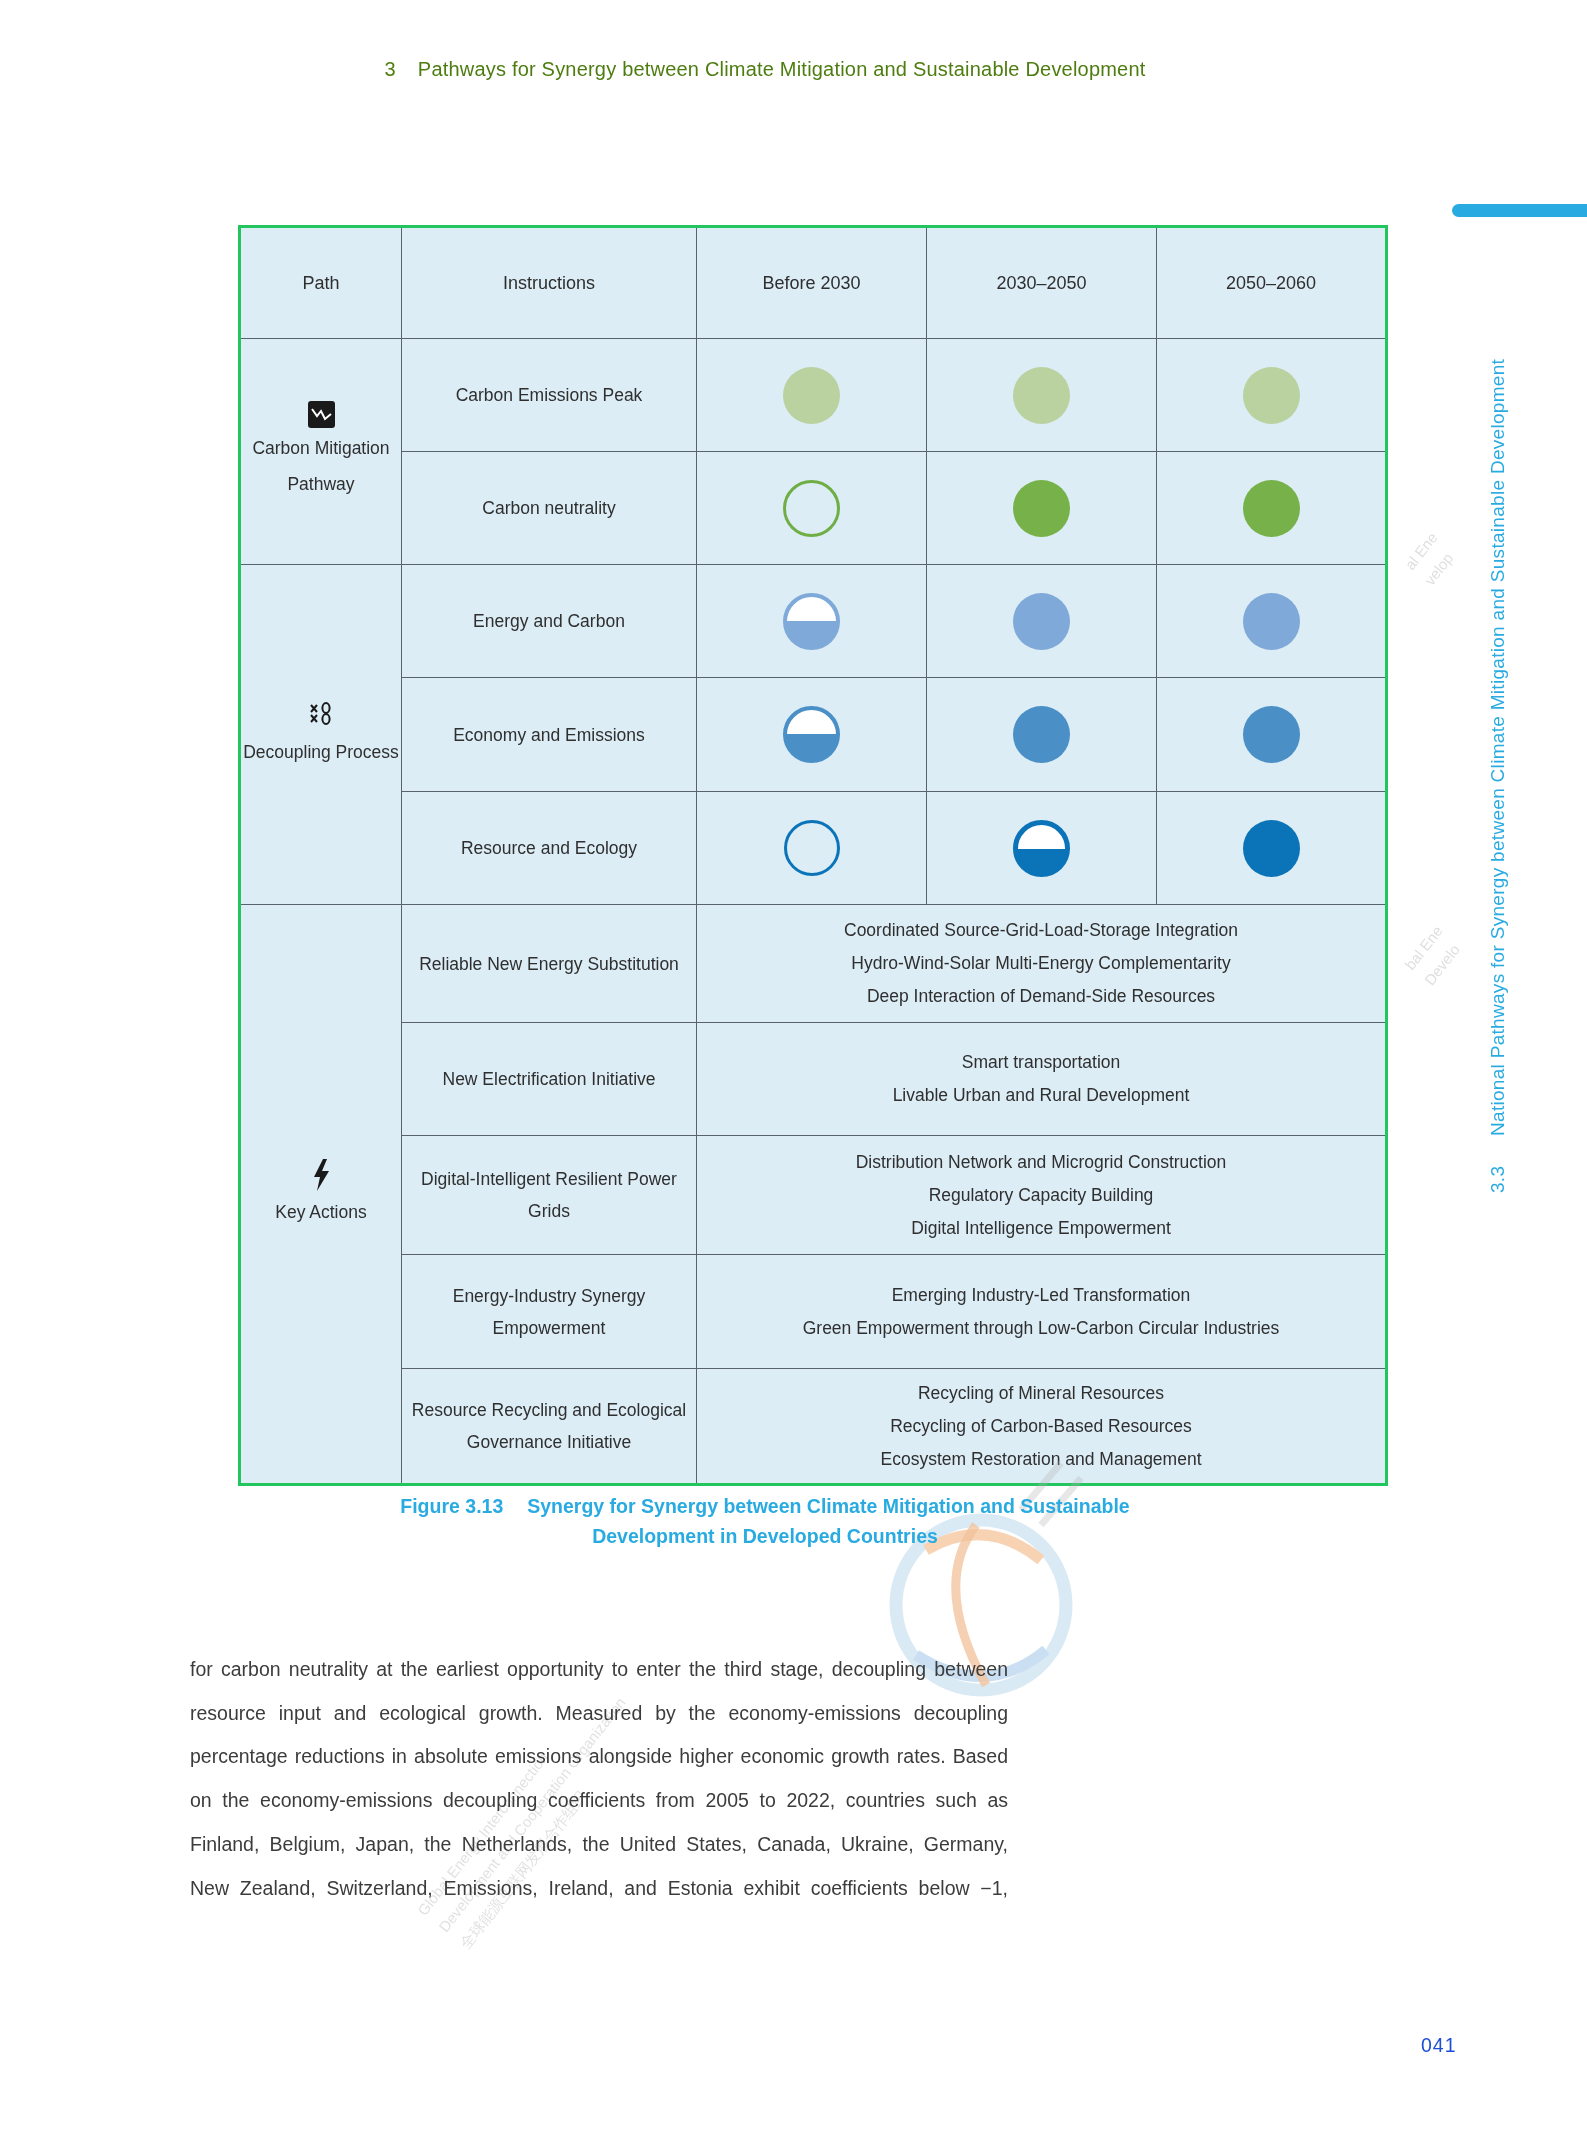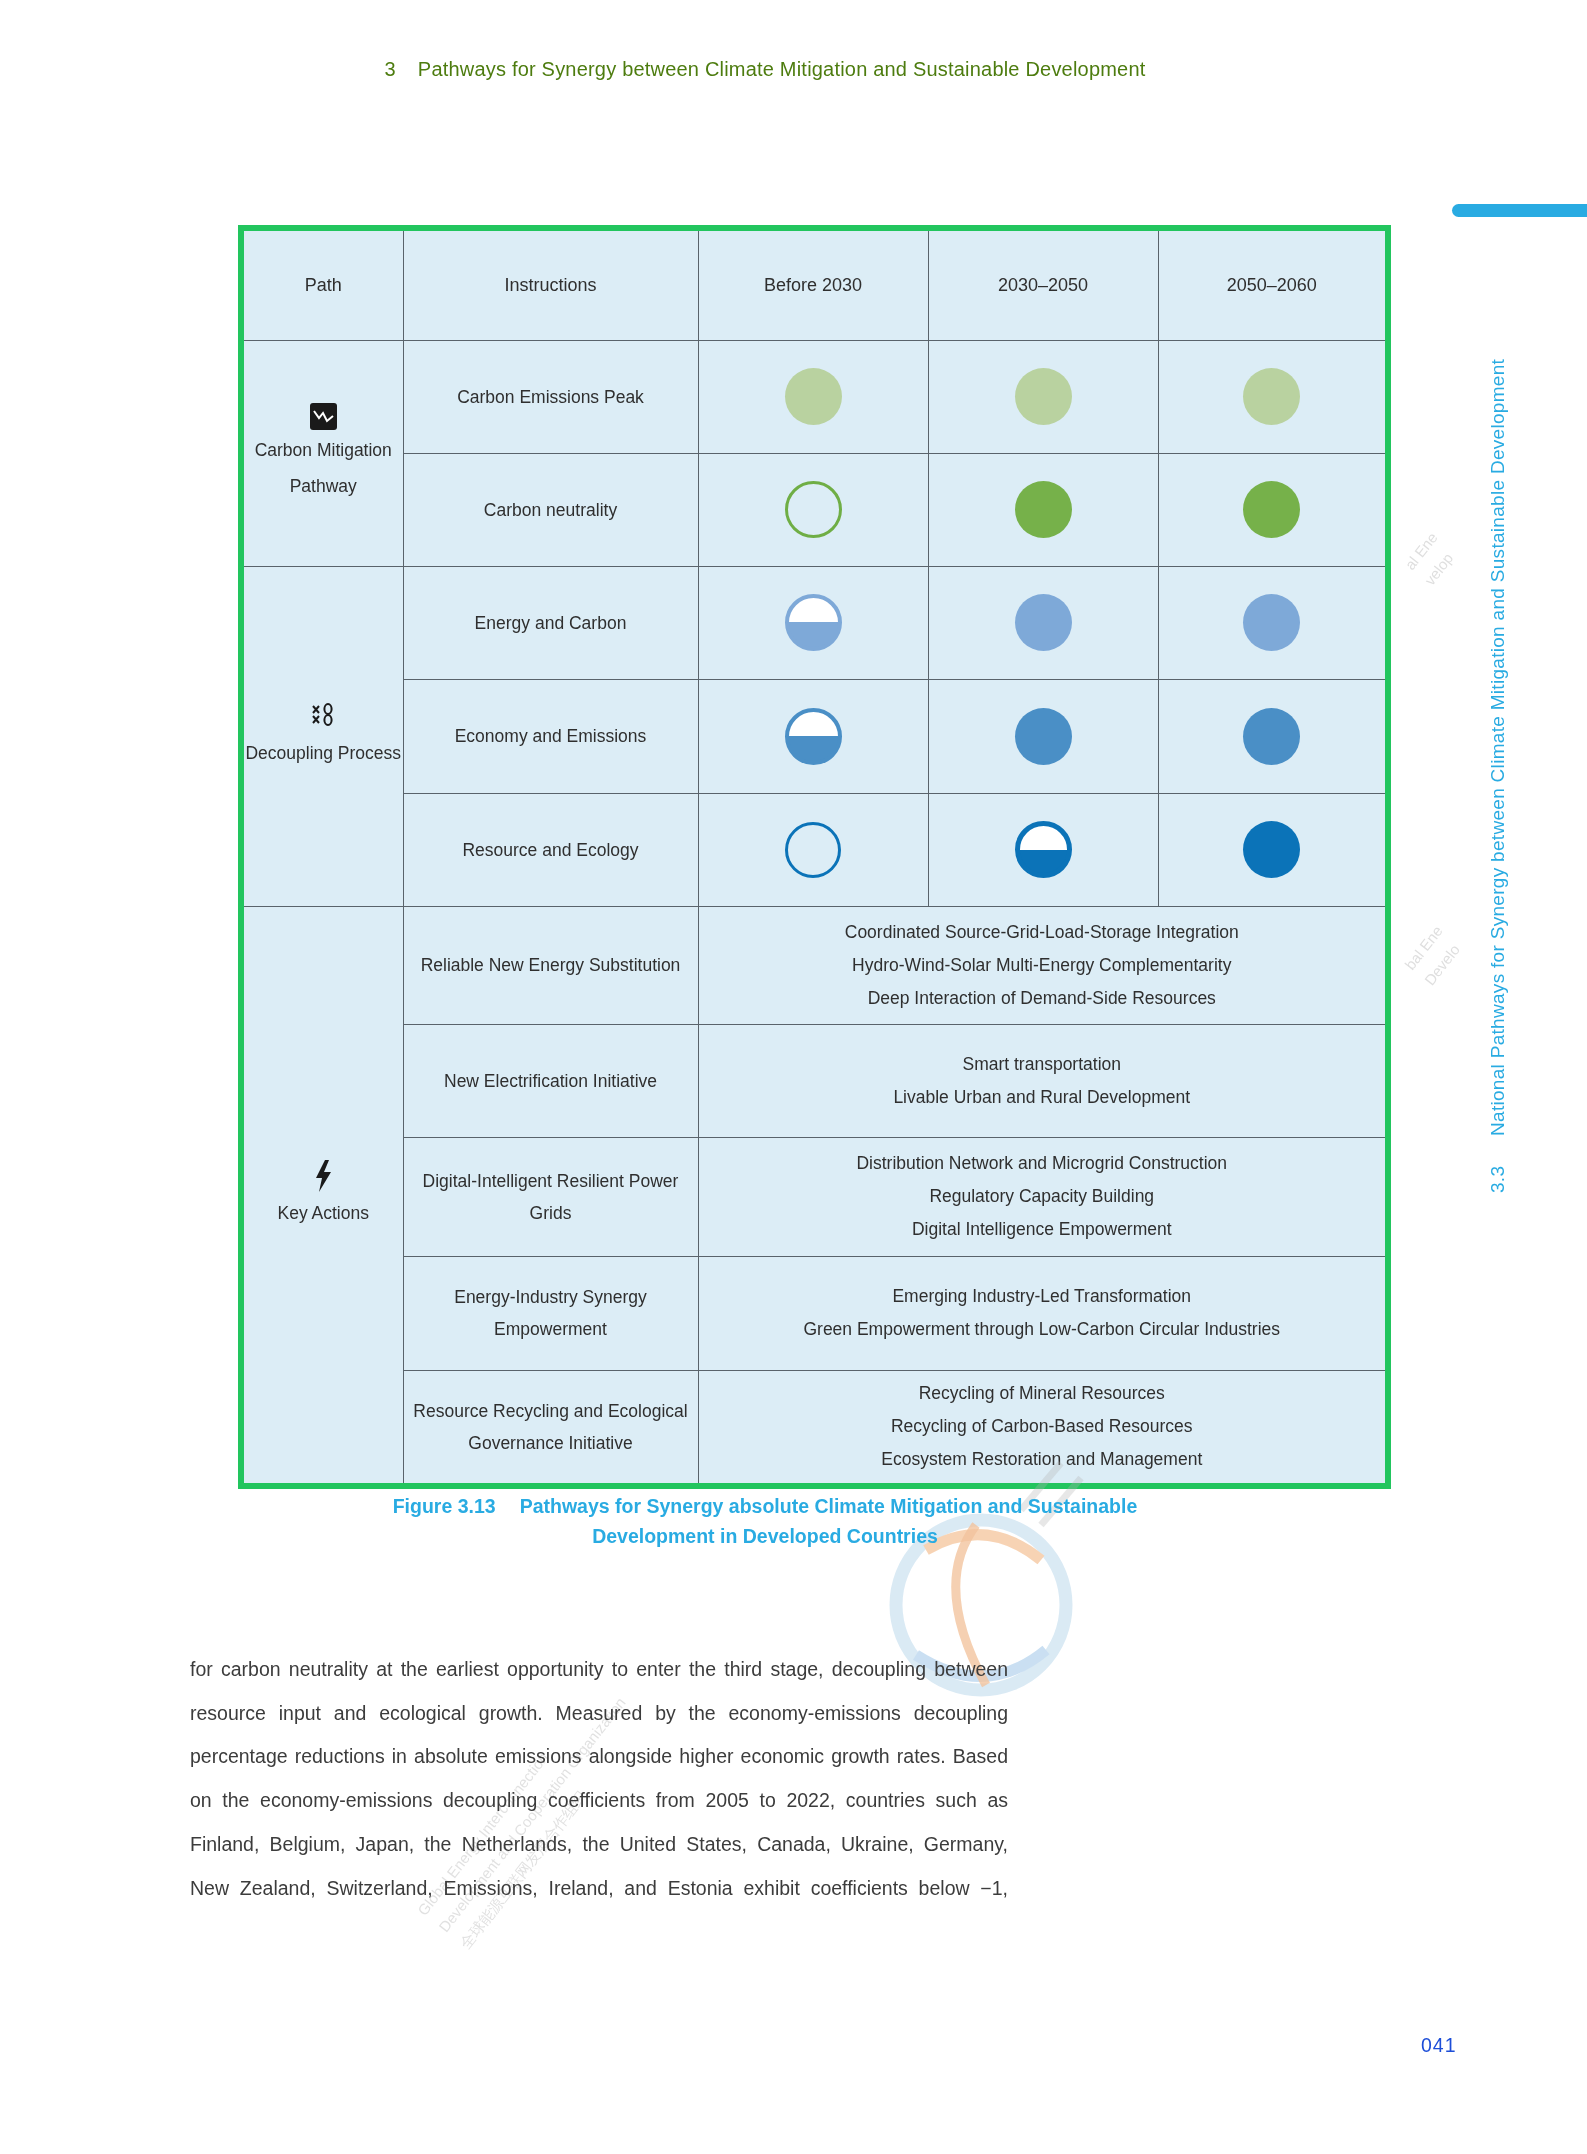--- a/index.html
+++ b/index.html
@@ -32,21 +32,21 @@
   .wm-text { transform:rotate(-52deg); transform-origin:left top; opacity:0.26;
              font-size:15px; line-height:27px; white-space:nowrap; }
   .wm-frag { transform:rotate(-52deg); transform-origin:left top; opacity:0.28;
              font-size:15px; line-height:25px; white-space:nowrap; }
   .wm-globe { opacity:0.55; }
 
   
   table.fig-table {
     position:absolute; left:238px; top:225px; width:1147px;
     border-collapse:collapse; table-layout:fixed;
-    border:6px solid #22c55e;
+    border:3px solid #22c55e;
     padding-left:40px;
   }
   .fig-table td, .fig-table th {
     border:1px solid #59636b; background:#dcedf6;
     font-size:17.5px; font-weight:normal; color:#2f2f2f;
     text-align:center; vertical-align:middle; padding:0;
   }
   .fig-table th { font-size:18px; }
   .path-cell { font-size:18px; line-height:36px; padding:0 8px; }
   .path-cell .picon { display:block; margin:0 auto 2px auto; }
@@ -231,21 +231,21 @@
       <path d="M70,95 q60,-35 115,10" stroke="#f2b078" stroke-width="11"></path>
       <path d="M60,200 q70,45 130,-5" stroke="#9fc6e8" stroke-width="11"></path>
       <path d="M120,70 q-45,60 10,160" stroke="#e8944f" stroke-width="9" opacity="0.8"></path>
       <line x1="165" y1="55" x2="205" y2="8" stroke="#b0b0b0" stroke-width="7" opacity="0.55"></line>
       <line x1="185" y1="70" x2="225" y2="23" stroke="#b0b0b0" stroke-width="7" opacity="0.55"></line>
     </g>
   </svg>
 
   <div class="fig-caption">
     <div>
-      <span class="fig-label">Figure 3.13</span><span>Pathways for Synergy absolute Climate Mitigation and Sustainable</span>
+      <span class="fig-label">Figure 3.13</span><span>Synergy for Synergy between Climate Mitigation and Sustainable</span>
     </div>
     <div>Development in Developed Countries</div>
   </div>
 
   <div class="wm wm-text" style="left:410px; top:1905px;">
     <span>Global Energy Interconnection</span><br>
     <span>Development and Cooperation Organization</span><br>
     <span>全球能源互联网发展合作组织</span>
   </div>
 

